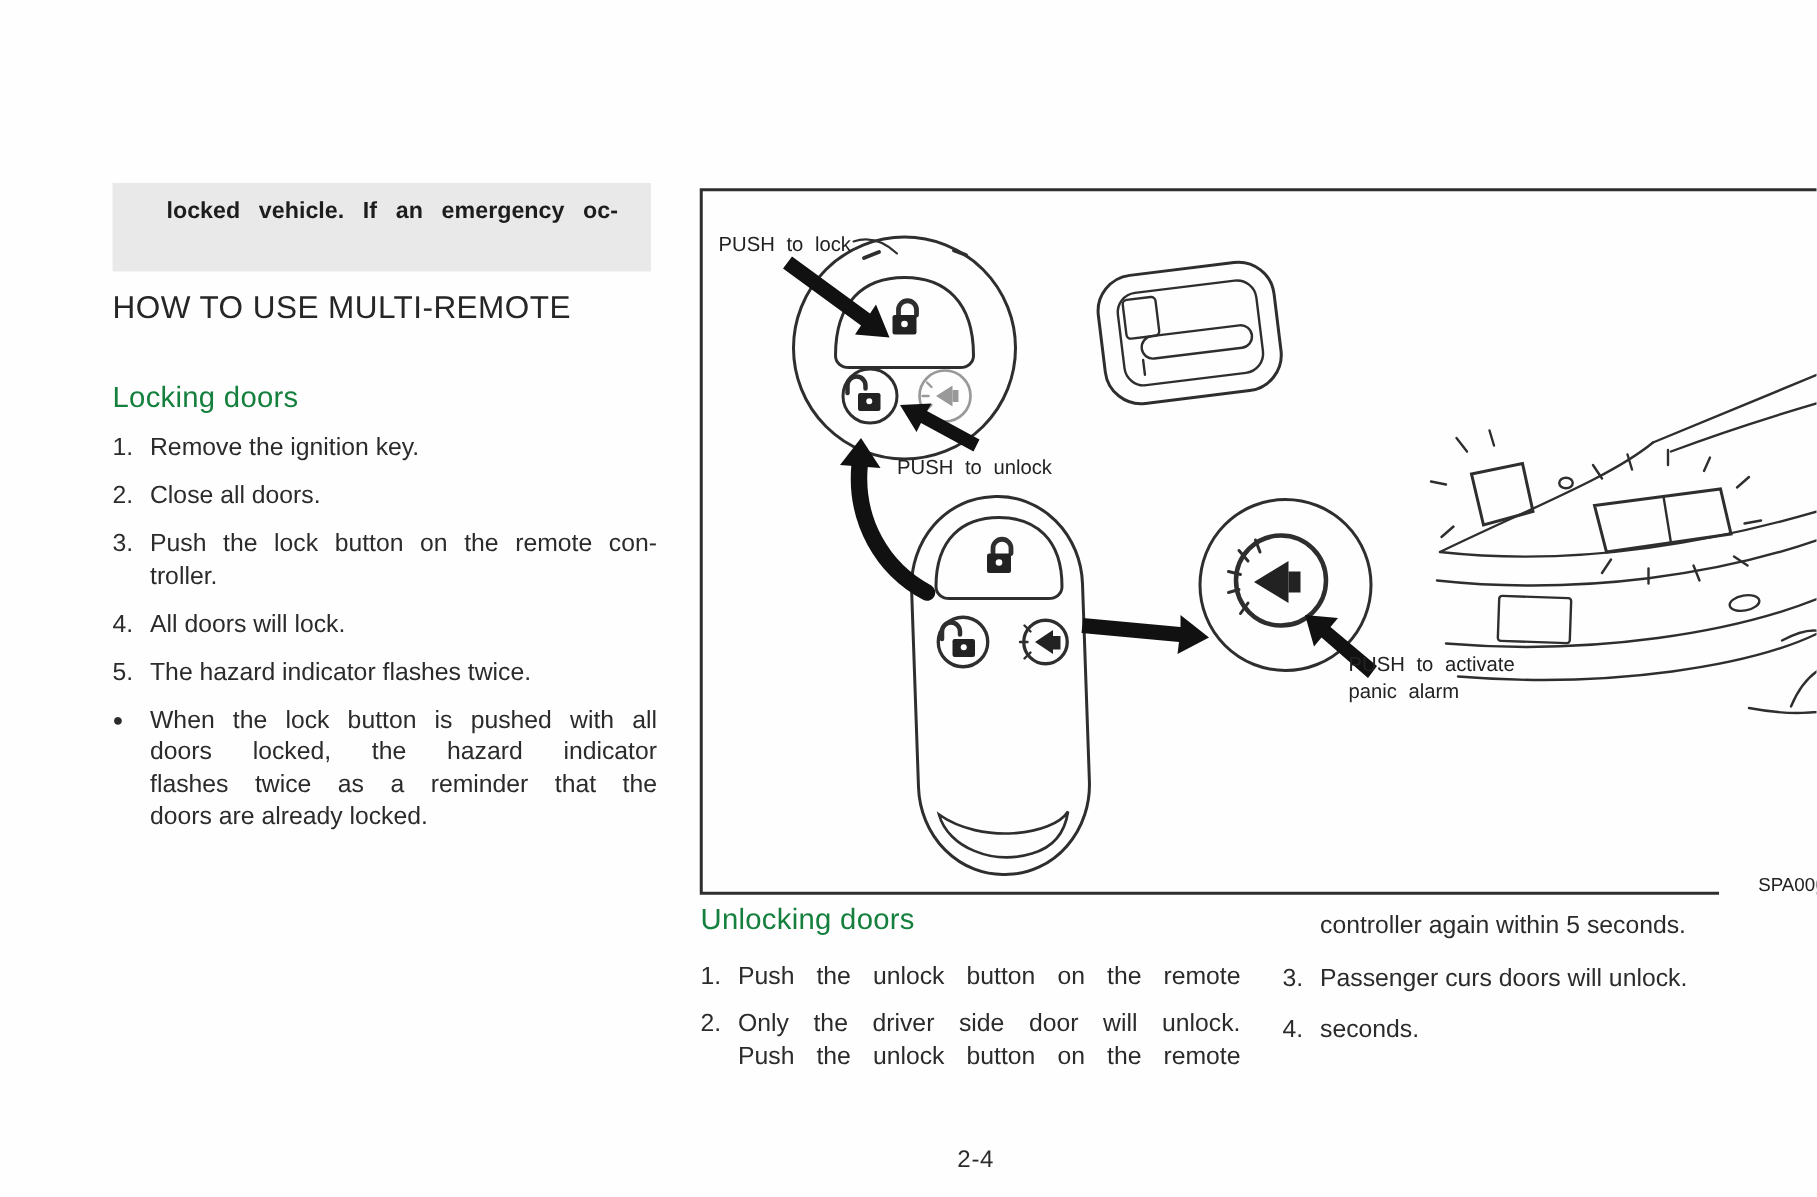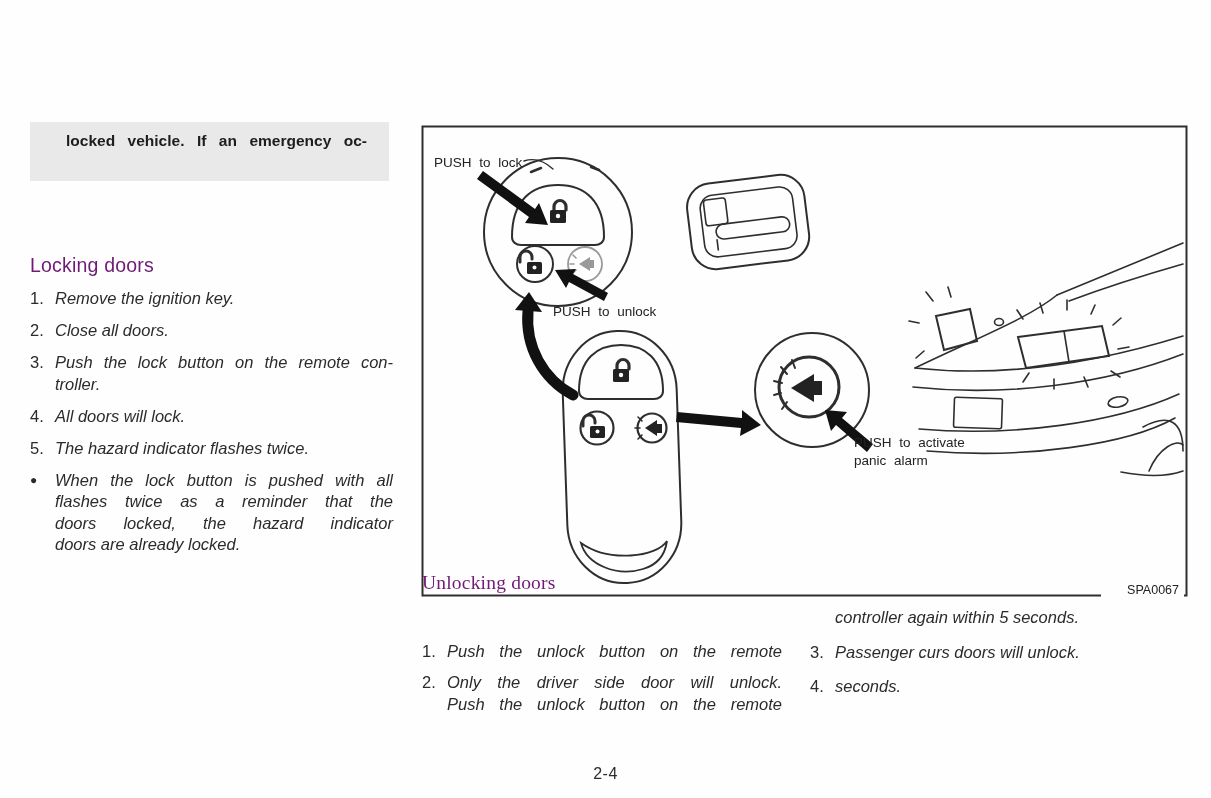--- a/index.html
+++ b/index.html
@@ -1,60 +1,61 @@
 <!DOCTYPE html>
 <html><head>
 <meta charset="utf-8">
 <style>
   html,body{margin:0;padding:0;}
   body{
     width:1211px;height:798px;position:relative;overflow:hidden;
     background:#fefefe;color:#2b2b2b;
     font-family:"Liberation Sans","DejaVu Sans",sans-serif;
   }
-  .abs{position:absolute;}
+  .abs{position:absolute;margin-left:45px;}
   
   #warning-box{
     left:30px;top:122px;width:359px;height:59px;background:#e9e9e9;
     box-sizing:border-box;padding:8px 22px 0 36px;
     font-weight:bold;font-size:15.5px;line-height:22px;color:#1d1d1d;
   }
   .wline{text-align:justify;text-align-last:justify;}
   
   #main-heading{left:30px;top:192px;font-size:21px;line-height:27.5px;letter-spacing:.3px;color:#262626;}
-  .h2{font-size:19.5px;color:#701a75;letter-spacing:.2px;}
+  .h2{font-size:19.5px;color:#15803d;letter-spacing:.2px;}
   #locking-title{left:30px;top:254px;}
-  #unlocking-title{left:422px;top:572px;font-family:Liberation Serif, serif;}
+  #unlocking-title{left:422px;top:602px;}
   
   .list{font-size:16.5px;}
   #locking-list{left:30px;top:288px;width:363px;line-height:21.5px;}
   #unlock-col1{left:422px;top:640px;width:360px;line-height:22.5px;}
   #unlock-col2{left:810px;top:606px;width:358px;line-height:22.5px;}
   .li{display:flex;}
   #locking-list .li{margin-bottom:10.5px;}
   #unlock-col1 .li{margin-bottom:8px;}
   #unlock-col2 .li{margin-bottom:12px;justify-content:flex-end;}
   .marker{width:25px;flex:none;}
   .marker.bullet{font-size:12px;line-height:inherit;}
-  .li-body{flex:1;font-style:italic;}
+  .li-body{flex:1;}
   .jl{text-align:justify;text-align-last:justify;}
   
   #figure{left:421px;top:125px;width:897px;height:472px;}
   #figure svg{display:block;}
   
   #page-number{left:0;top:765px;width:1211px;text-align:center;font-size:16px;letter-spacing:.5px;}
 </style>
 </head>
 <body>
 
 <div class="abs" id="warning-box">
   <div class="wline">locked vehicle. If an emergency oc-</div>
 </div>
 
 <div class="abs" id="main-heading">
+  <div>HOW TO USE MULTI-REMOTE</div>
 </div>
 
 <div class="abs h2" id="locking-title">Locking doors</div>
 
 <div class="abs list" id="locking-list">
     <div class="li">
       <span class="marker">1.</span>
       <div class="li-body">
         <div class="pl">Remove the ignition key.</div>
       </div>
@@ -81,22 +82,22 @@
     <div class="li">
       <span class="marker">5.</span>
       <div class="li-body">
         <div class="pl">The hazard indicator flashes twice.</div>
       </div>
     </div>
     <div class="li">
       <span class="marker bullet">●</span>
       <div class="li-body">
         <div class="jl">When the lock button is pushed with all</div>
+        <div class="jl">doors locked, the hazard indicator</div>
         <div class="jl">flashes twice as a reminder that the</div>
-        <div class="jl">doors locked, the hazard indicator</div>
         <div class="pl">doors are already locked.</div>
       </div>
     </div>
   </div>
 
 <div class="abs" id="figure">
 <svg width="767" height="472" viewBox="0 0 767 472" xmlns="http://www.w3.org/2000/svg">
   <g fill="none" stroke="#2e2e2e" stroke-width="1.8" stroke-linecap="round">
 
     <rect x="1.5" y="1.5" width="764" height="469" stroke-width="2"></rect>

